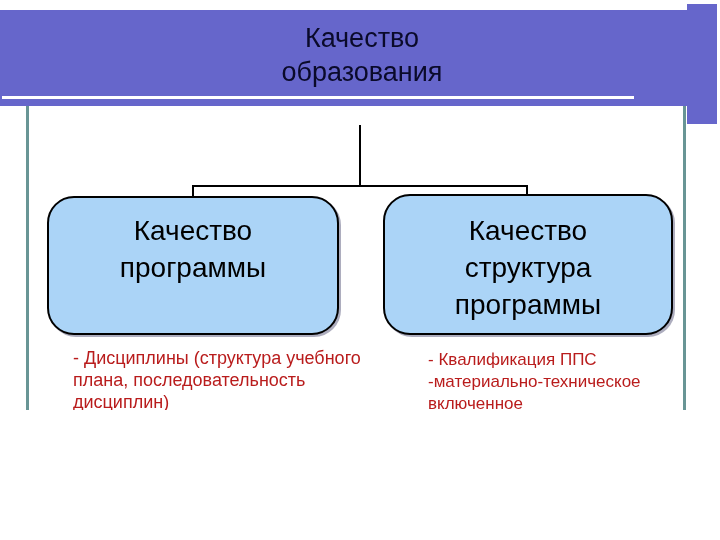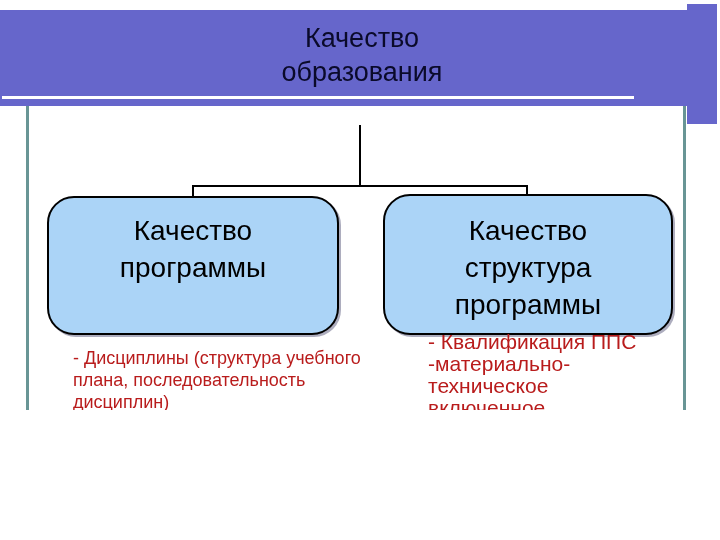--- a/index.html
+++ b/index.html
@@ -41,21 +41,21 @@
     position:absolute;box-sizing:border-box;z-index:3;
     background:var(--box-fill,#abd4f7);border:2px solid #000;border-radius:27px;
     box-shadow:2px 2px 0 rgba(20,20,70,0.35);
     text-align:center;font-size:28px;line-height:37px;color:#000;
   }
   .node-left{left:47px;top:196px;width:292px;height:139px;padding-top:14px;}
   .node-right{left:383px;top:194px;width:290px;height:141px;padding-top:16px;}
   
   .details{position:absolute;z-index:3;color:#b91c1c;}
   .details-left{left:73px;top:347px;width:312px;font-size:18px;line-height:22px;}
-  .details-right{left:428px;top:331px;width:252px;font-size:21px;line-height:22px;}
+  .details-right{left:428px;top:349px;width:252px;font-size:17px;line-height:22px;}
   
   .small-box{
     position:absolute;left:258px;top:412px;width:211px;height:74px;
     box-sizing:border-box;background:var(--box-fill,#abd4f7);
     border:2px solid var(--small-box-border,#111133);
     padding:2px 0 0 13px;font-size:18px;line-height:22px;z-index:3;color:#0f766e;
   }
 </style>
 </head>
 <body>

